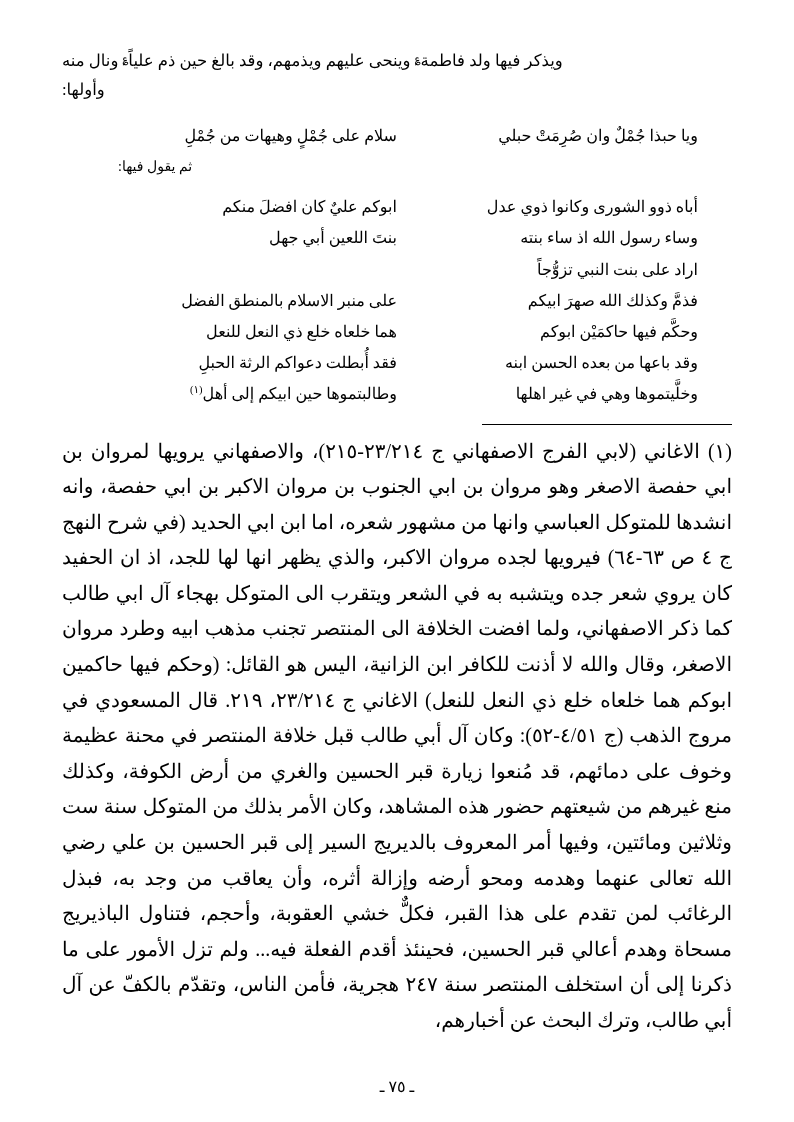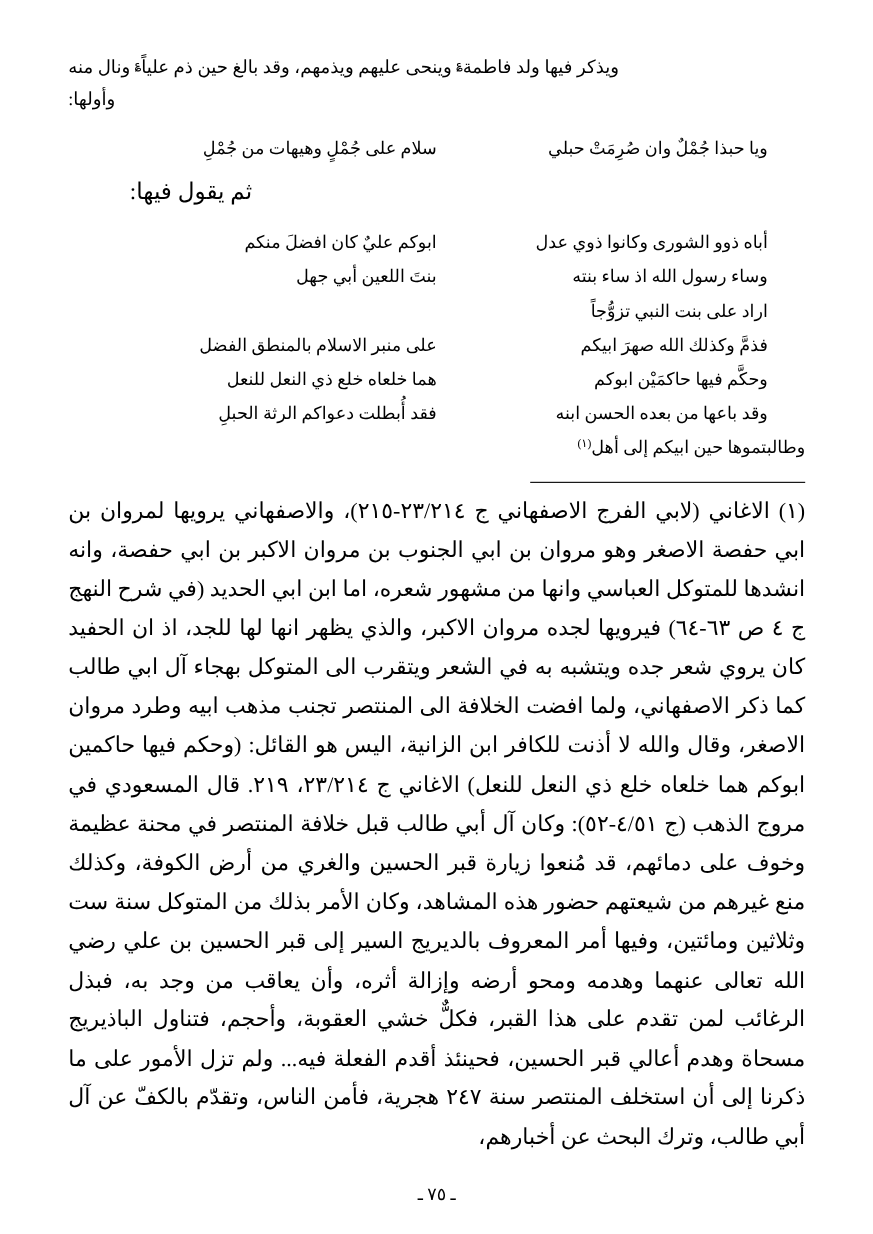--- a/index.html
+++ b/index.html
@@ -72,21 +72,21 @@
   }
   .hemistich.left {
     padding-left: 14px;
     text-align: right;
   }
   .spaced {
     
     letter-spacing: 0.2px;
   }
   .mid-line {
-    font-size: 21px;
+    font-size: 14px;
     line-height: 2.0;
     text-align: left;
     margin: 2px 0 2px 0;
     padding-left: 56px;
   }
   .sup {
     font-size: 10.5px;
     vertical-align: 6px;
   }
   
@@ -180,20 +180,21 @@
       <div class="hemistich right spaced">وحكَّم فيها حاكمَيْن ابوكم</div>
       <div class="hemistich left spaced">هما خلعاه خلع ذي النعل للنعل</div>
     </div>
 
     <div class="couplet">
       <div class="hemistich right spaced">وقد باعها من بعده الحسن ابنه</div>
       <div class="hemistich left spaced">فقد أُبطلت دعواكم الرثة الحبلِ</div>
     </div>
 
     <div class="couplet">
+      <div class="hemistich right spaced">وخلَّيتموها وهي في غير اهلها</div>
       <div class="hemistich left spaced"><span>وطالبتموها حين ابيكم إلى أهل</span><span class="sup">(١)</span></div>
     </div>
 
   </div>
 
   <div class="footnote-wrap">
     <div class="rule-holder">
       <div class="fn-rule"></div>
     </div>
     <div class="footnote">

